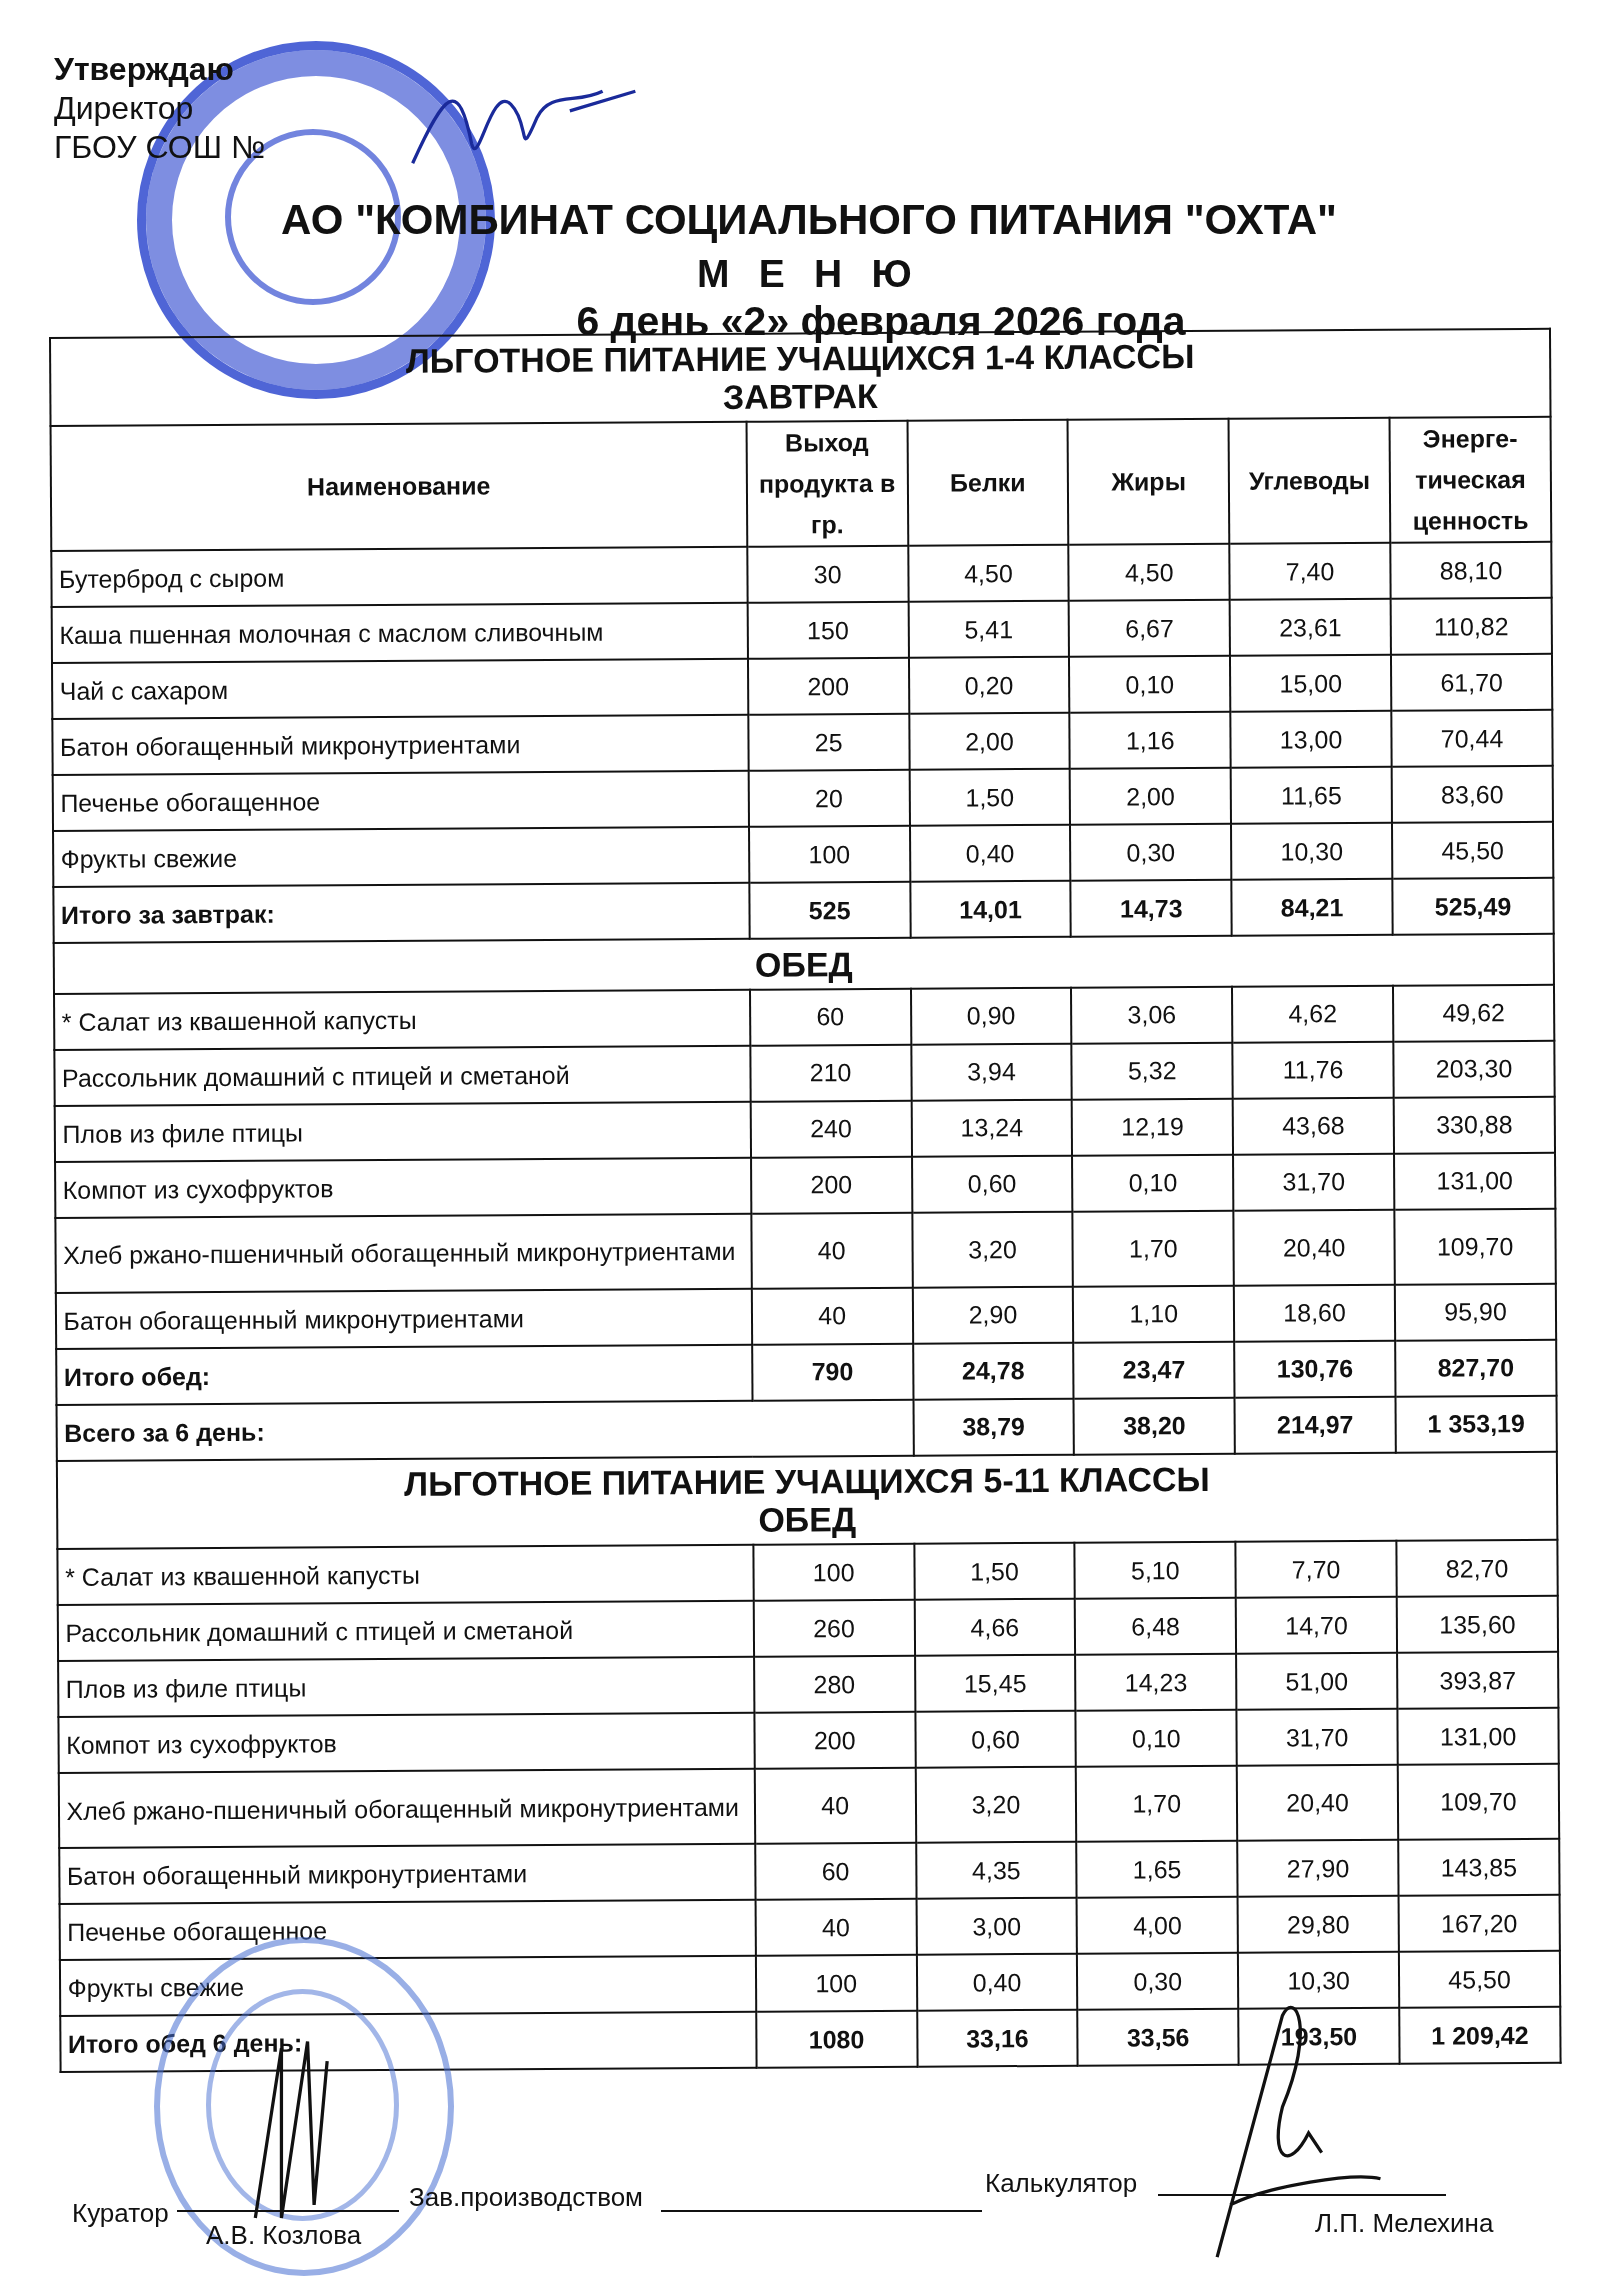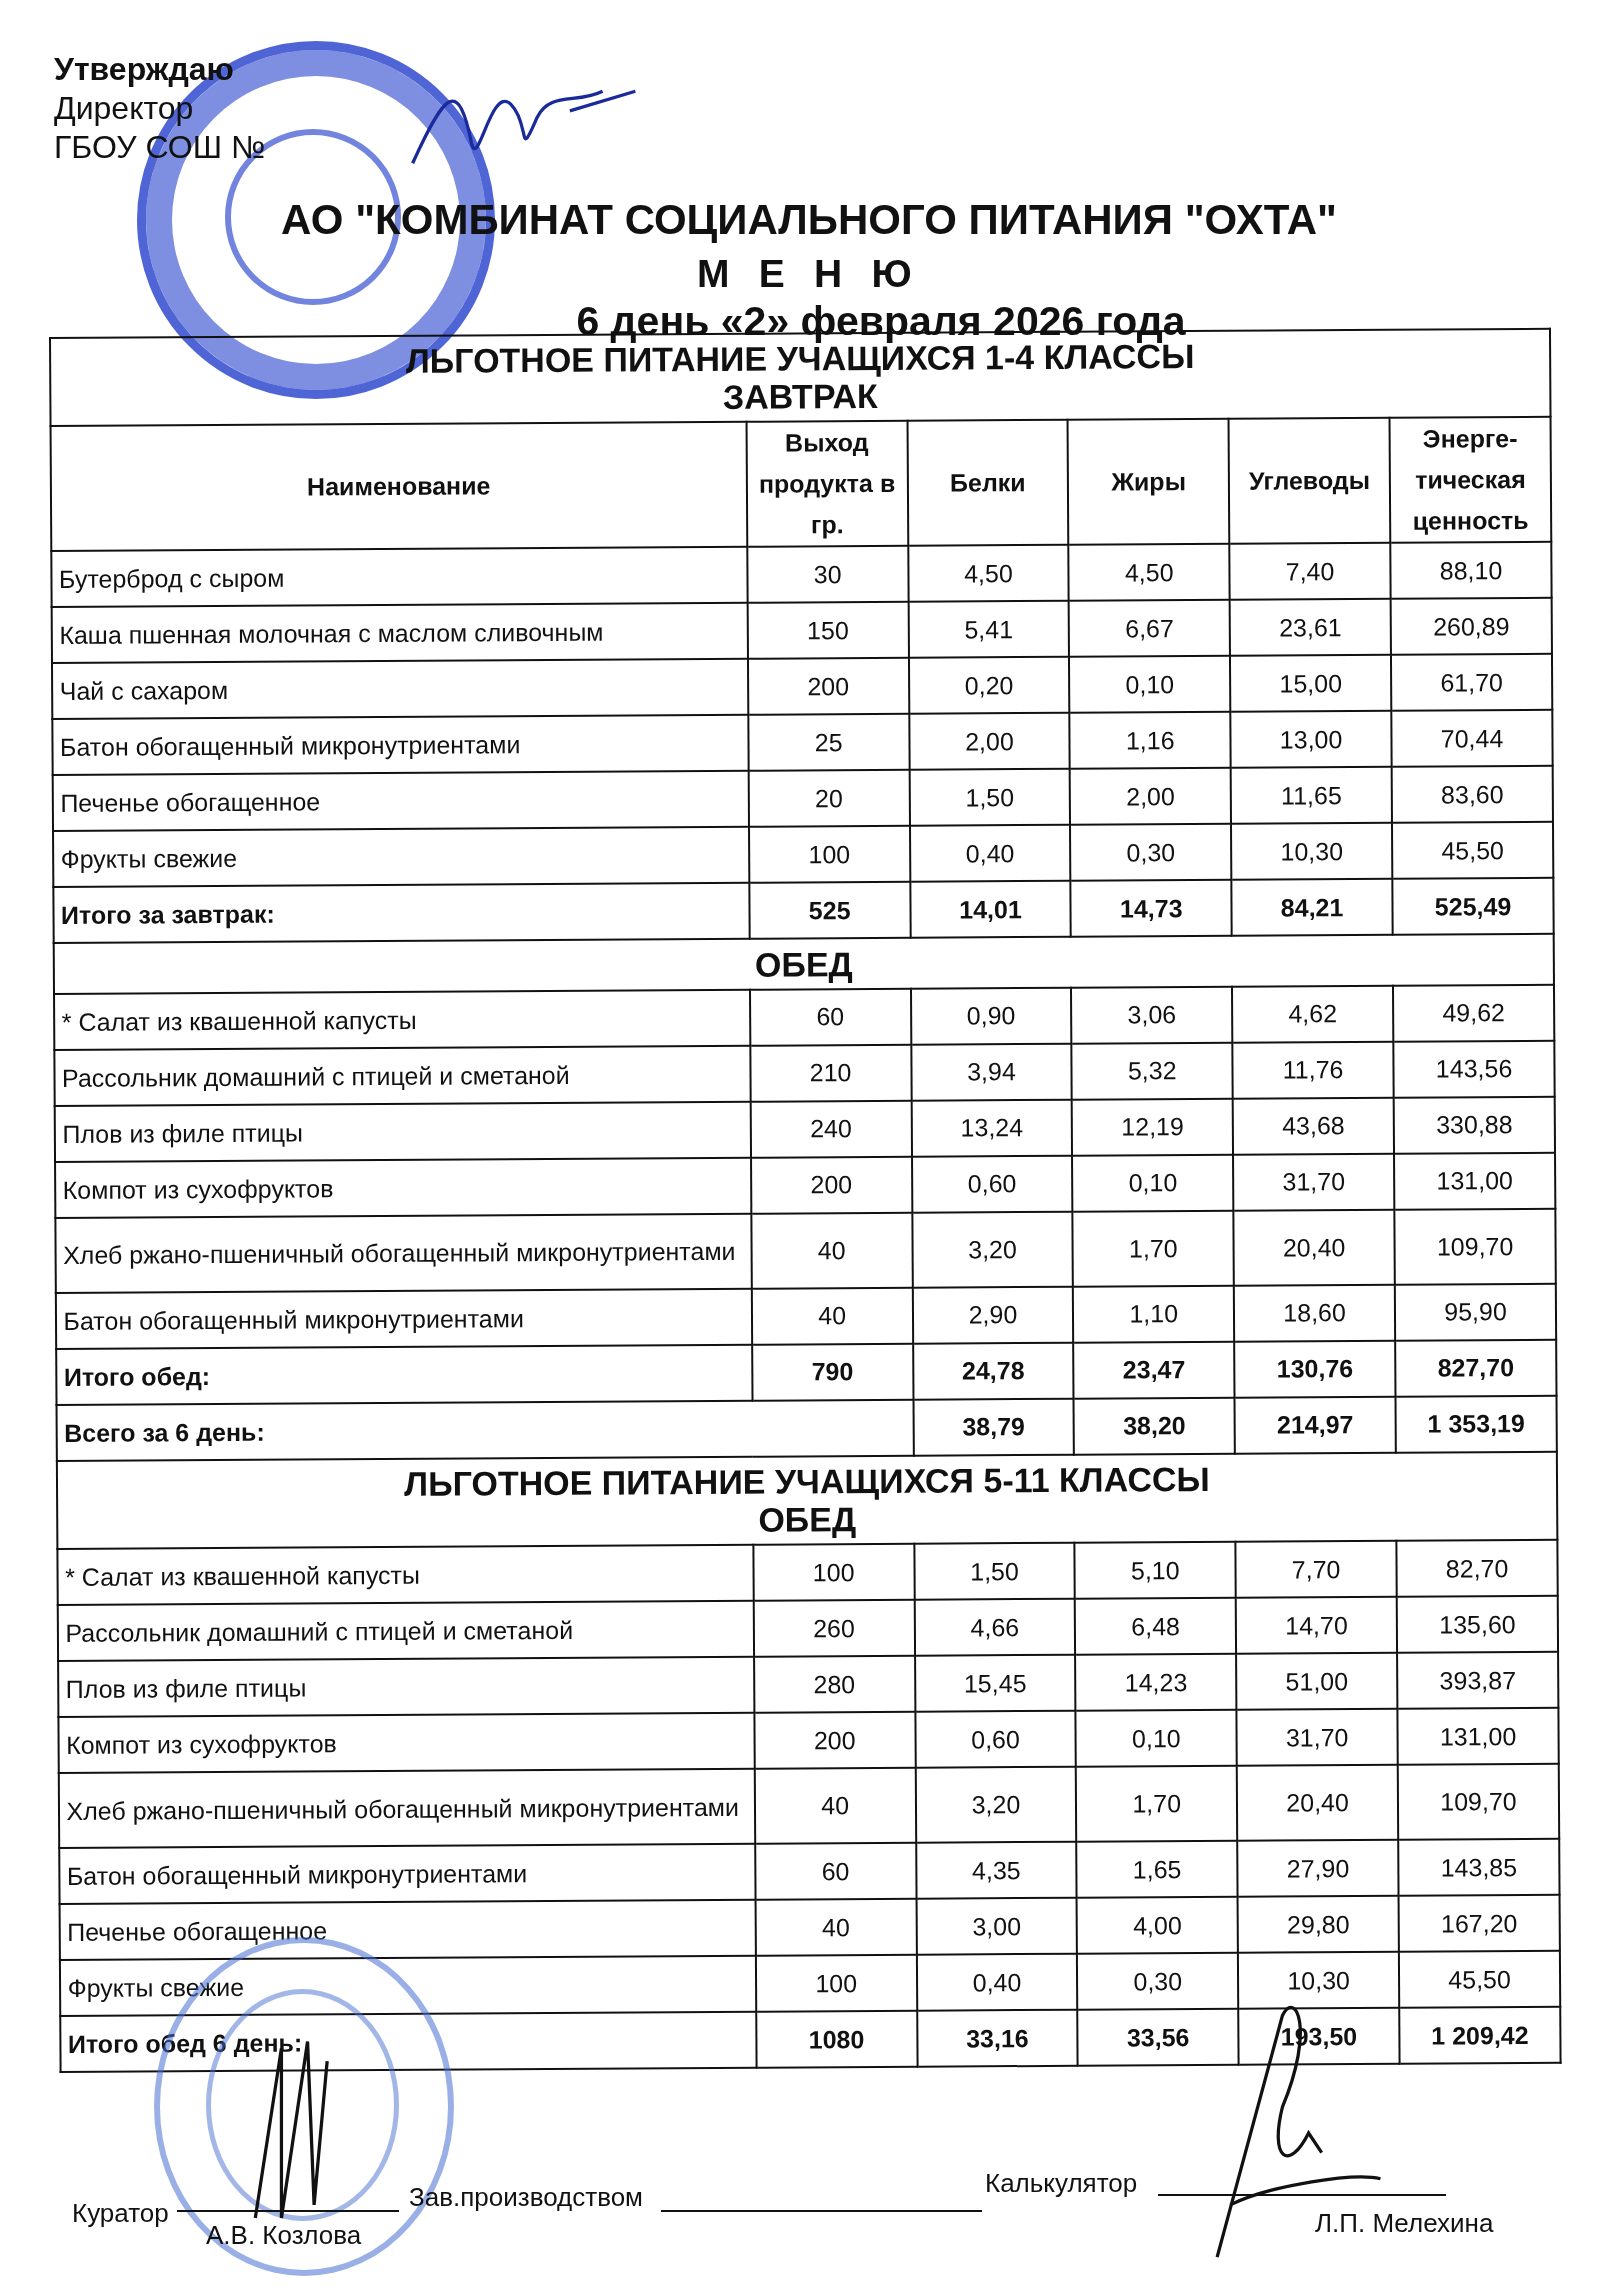--- a/index.html
+++ b/index.html
@@ -87,21 +87,21 @@
         <td class="num">4,50</td>
         <td class="num">7,40</td>
         <td class="num">88,10</td>
       </tr>
       <tr class="row">
         <td class="name">Каша пшенная молочная с маслом сливочным</td>
         <td class="num">150</td>
         <td class="num">5,41</td>
         <td class="num">6,67</td>
         <td class="num">23,61</td>
-        <td class="num">260,89</td>
+        <td class="num">110,82</td>
       </tr>
       <tr class="row">
         <td class="name">Чай с сахаром</td>
         <td class="num">200</td>
         <td class="num">0,20</td>
         <td class="num">0,10</td>
         <td class="num">15,00</td>
         <td class="num">61,70</td>
       </tr>
       <tr class="row">
@@ -148,21 +148,21 @@
         <td class="num">3,06</td>
         <td class="num">4,62</td>
         <td class="num">49,62</td>
       </tr>
       <tr class="row">
         <td class="name">Рассольник домашний с птицей и сметаной</td>
         <td class="num">210</td>
         <td class="num">3,94</td>
         <td class="num">5,32</td>
         <td class="num">11,76</td>
-        <td class="num">143,56</td>
+        <td class="num">203,30</td>
       </tr>
       <tr class="row">
         <td class="name">Плов из филе птицы</td>
         <td class="num">240</td>
         <td class="num">13,24</td>
         <td class="num">12,19</td>
         <td class="num">43,68</td>
         <td class="num">330,88</td>
       </tr>
       <tr class="row">

